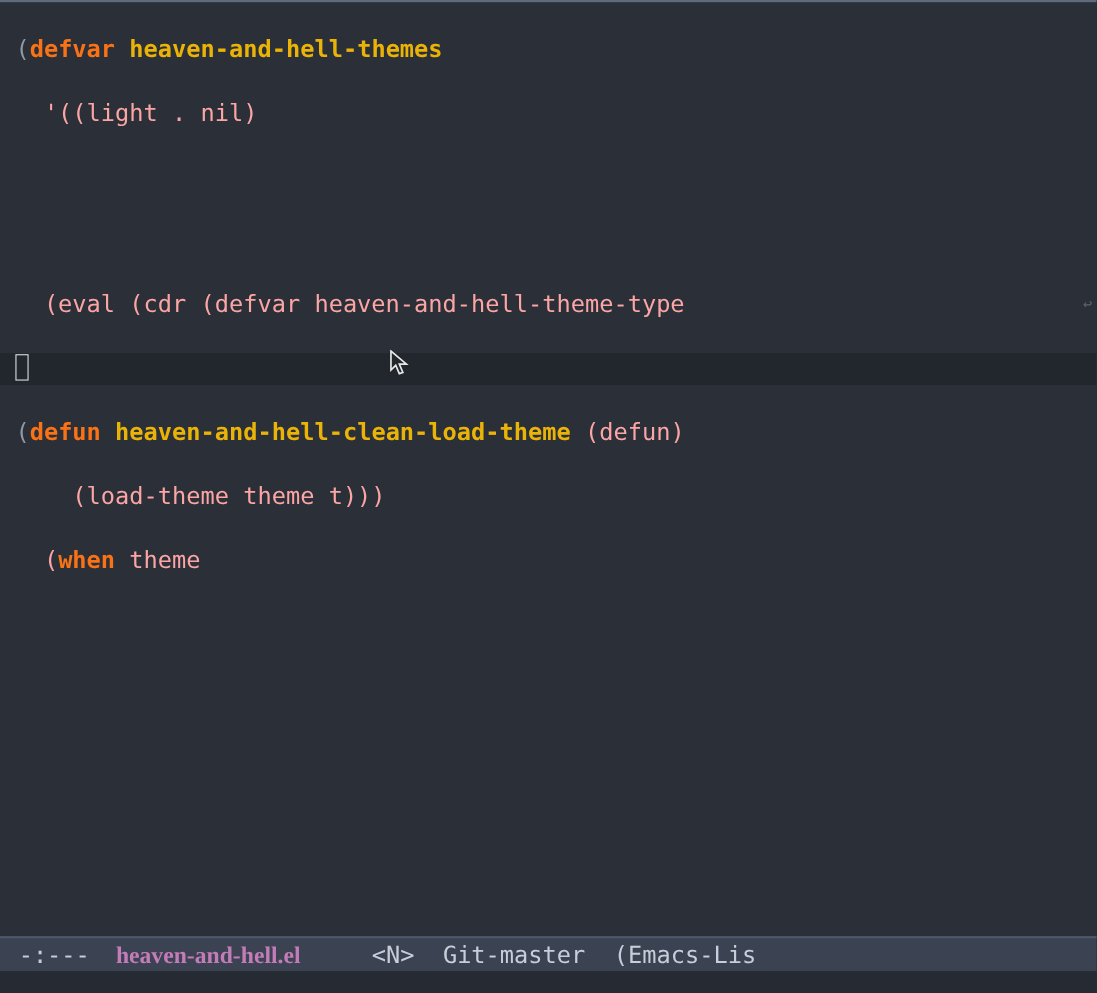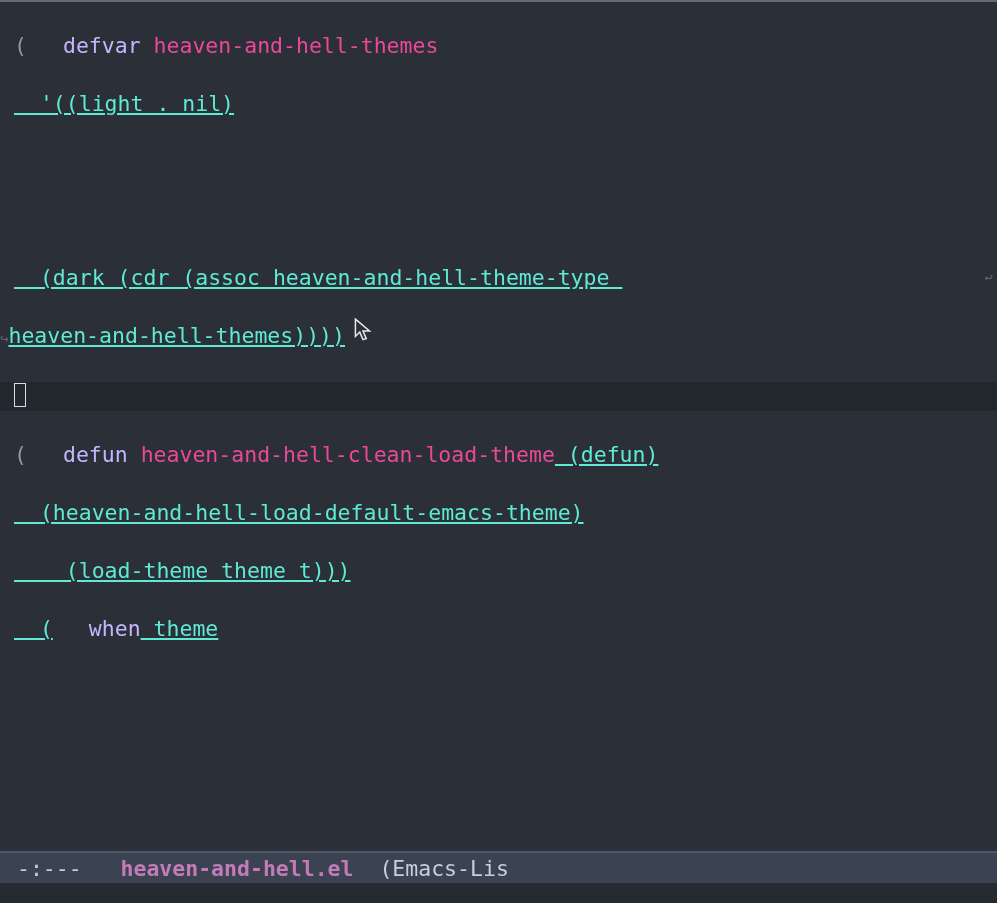--- a/index.html
+++ b/index.html
@@ -23,23 +23,23 @@
   }
   .buffer {
     flex: 1 1 auto;
     padding: 0 0 0 14px;
     white-space: pre;
     overflow: hidden;
   }
   .line { display: block; min-height: 29px; }
   .hl-line { background: rgba(0,0,0,0.18); margin-left:-14px; padding-left:14px;}
   .paren   { color: #8f98a6; }
-  .keyword { color: #c4b5fd; font-weight: normal; margin-left: 36px; } 
-  .funcname{ color: #ec4899; font-weight: normal; }
-  .symbol  { color: #5eead4; text-decoration: underline; }
+  .keyword { color: #f97316; font-weight: bold; } 
+  .funcname{ color: #eab308; font-weight: bold; }
+  .symbol  { color: #fca5a5; }
   .wrap-mark {
     color:#5c6370;
     font-size:14px;
     position:absolute;
     right:4px;
   }
   .cursor-box {
     display:inline-block;
     width: 12px;
     height: 24px;
@@ -61,42 +61,40 @@
     height: 32px;
     display: flex;
     align-items: center;
     background: #3b4252;
     border-top: 2px solid #4e566a;
     color: #c8ced9;
     font-size: 21.5px;
     padding: 0 4px;
     white-space: pre;
   }
-  .mode-buffer { color: #c37cb8; font-weight: bold; }
+  .mode-buffer { color: #c37cb8; font-weight: bold; font-family: Liberation Serif, serif; }
   .minibuffer {
     flex: 0 0 20px;
     height: 20px;
     background: #262b33;
   }
 </style>
 </head>
 <body>
 
 <div class="editor">
 
   <div class="buffer">
 <span class="line"><span class="paren">(</span><span class="keyword">defvar</span><span> </span><span class="funcname">heaven-and-hell-themes</span></span>
 <span class="line"><span class="symbol">  '((light . nil)</span></span>
 <span class="line"></span>
 <span class="line"></span>
-<span class="line"><span class="symbol">  (dark (cdr (assoc heaven-and-hell-theme-type </span><span class="wrap-mark">↩</span></span>
-<span class="line nowrap-left"><span class="wrap-mark" style="position:static;">↪</span><span class="symbol">heaven-and-hell-themes))))</span></span>
+<span class="line"><span class="symbol">  (eval (cdr (defvar heaven-and-hell-theme-type </span><span class="wrap-mark">↩</span></span>
 <span class="line hl-line"><span class="cursor-box"></span></span>
 <span class="line"><span class="paren">(</span><span class="keyword">defun</span><span> </span><span class="funcname">heaven-and-hell-clean-load-theme</span><span class="symbol"> (defun)</span></span>
-<span class="line"><span class="symbol">  (heaven-and-hell-load-default-emacs-theme)</span></span>
 <span class="line"><span class="symbol">    (load-theme theme t)))</span></span>
 <span class="line"><span class="symbol">  (</span><span class="keyword">when</span><span class="symbol"> theme</span></span>
 <span class="line"></span>
 
 
 
 
 
 
 
@@ -108,16 +106,17 @@
 
   </div>
 
   <svg class="mouse-cursor" viewBox="0 0 16 24">
     <path d="M1 1 L1 17 L5 13 L8 20 L11 19 L8 12 L14 12 Z" fill="none" stroke="currentColor" stroke-width="1.4"></path>
   </svg>
 
   <div class="modeline">
     <span> -:--- </span>
     <span class="mode-buffer">  heaven-and-hell.el</span>
+    <span>     &lt;N&gt;  Git-master</span>
     <span>  (Emacs-Lis</span>
   </div>
   <div class="minibuffer"></div>
 </div>
 
 </body></html>

